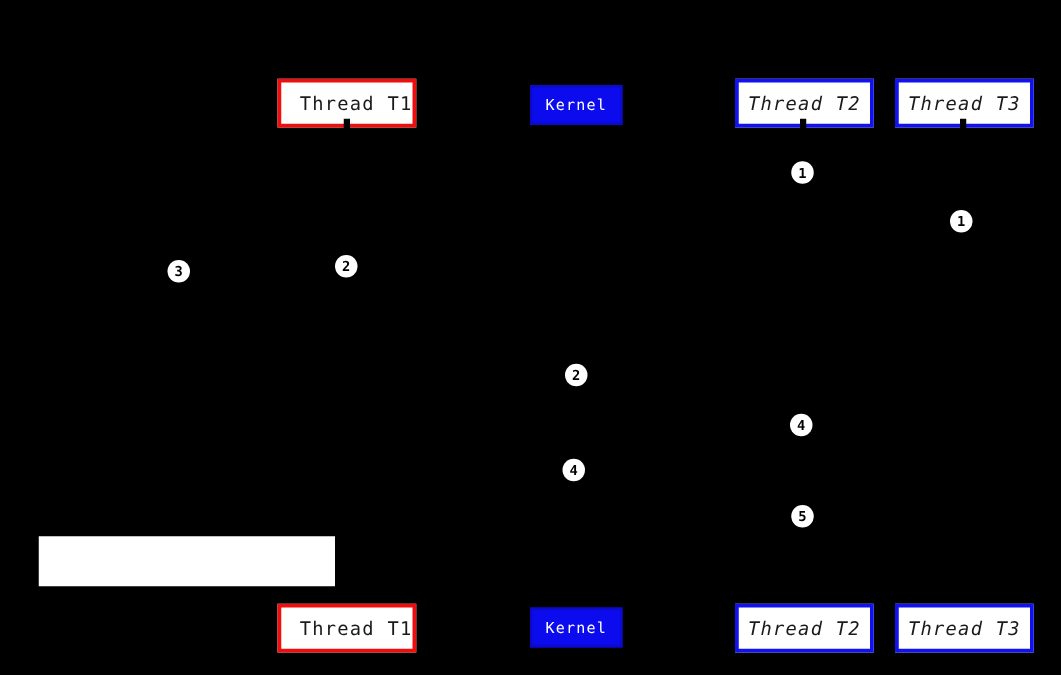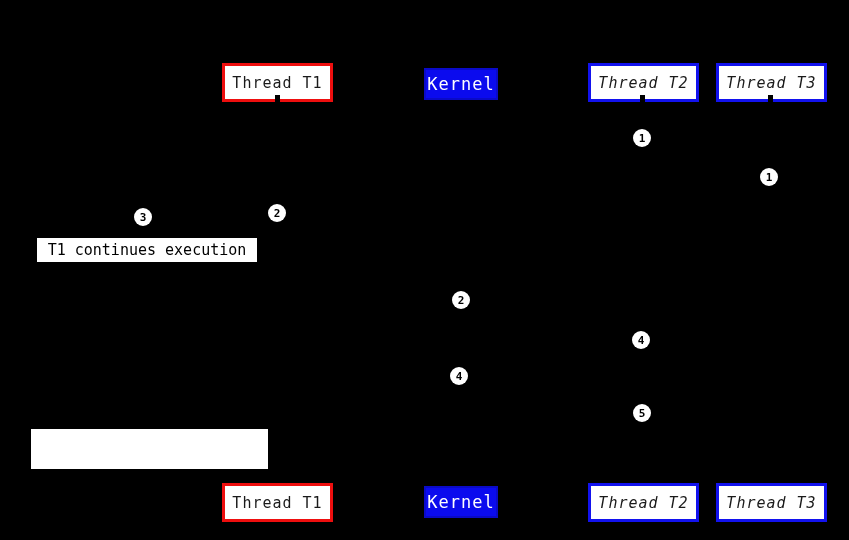--- a/index.html
+++ b/index.html
@@ -4,25 +4,25 @@
 <style>
   html,body{margin:0;padding:0;background:#000;}
   #stage{
     position:relative;width:849px;height:540px;background:var(--background,#000);
     overflow:hidden;font-family:"DejaVu Sans Mono",monospace;
   }
   .box{
     position:absolute;box-sizing:border-box;display:flex;align-items:center;justify-content:center;
     background:#fff;color:#1a1a1a;font-size:15px;letter-spacing:1px;white-space:nowrap;
   }
-  .thread-red{border:3px solid var(--thread-t1-border,#ee0e0e);}
+  .thread-red{border:3px solid var(--thread-t1-border,#ee0e0e);justify-content:flex-end;}
   .thread-blue{border:3px solid var(--thread-border,#1212ee);font-style:italic;}
   .kernel{
     background:var(--kernel-bg,#0b0bee);color:#fff;border:2px solid #0a0ac8;
-    font-size:17px;letter-spacing:1px;
+    font-size:12px;letter-spacing:1px;
   }
   .note-box{
     position:absolute;box-sizing:border-box;background:#fff;color:#000;border:1px solid #000;
     display:flex;align-items:center;justify-content:center;font-size:15px;white-space:nowrap;
   }
   .white-rect{position:absolute;background:#fff;}
   .marker{
     position:absolute;width:18px;height:18px;border-radius:50%;background:#fff;color:#000;
     display:flex;align-items:center;justify-content:center;font-size:11px;font-weight:bold;
   }
@@ -71,23 +71,20 @@
   <div class="marker" style="left:632px;top:331px;">
     <span>4</span>
   </div>
   <div class="marker" style="left:450px;top:367px;">
     <span>4</span>
   </div>
   <div class="marker" style="left:633px;top:404px;">
     <span>5</span>
   </div>
 
-  <div class="note-box" style="left:36px;top:237px;width:222px;height:26px;">
-    <span>T1 continues execution</span>
-  </div>
   <div class="white-rect" style="left:31px;top:429px;width:237px;height:40px;"></div>
 
   <div class="box thread-red" style="left:222px;top:483px;width:111px;height:39px;">
     <span>Thread T1</span>
   </div>
   <div class="box kernel" style="left:424px;top:486px;width:74px;height:32px;">
     <span>Kernel</span>
   </div>
   <div class="box thread-blue" style="left:588px;top:483px;width:111px;height:39px;">
     <span>Thread T2</span>

